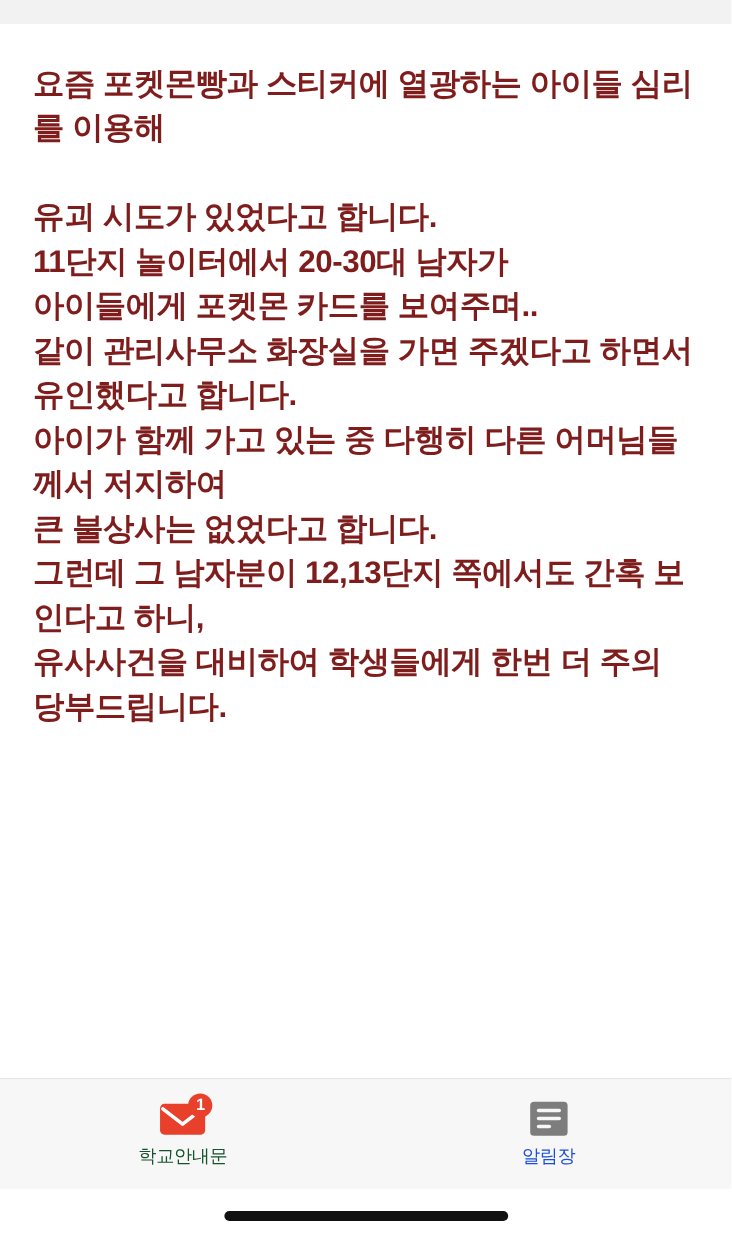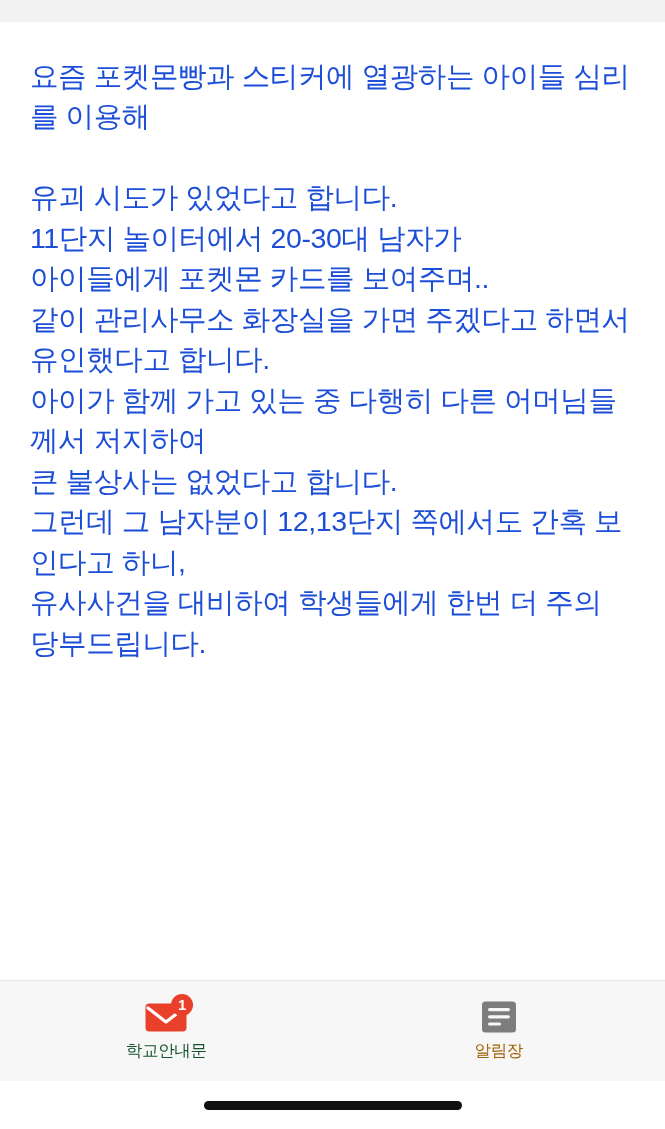--- a/index.html
+++ b/index.html
@@ -24,25 +24,25 @@
   .content-area {
     flex: 1 1 auto;
     background: #ffffff;
     padding: 34px 30px 0 30px;
     box-sizing: border-box;
     overflow: hidden;
   }
   .notice-body {
     font-size: 28.5px;
     line-height: 1.42;
-    color: #1d4ed8;
+    color: #7f1d1d;
     letter-spacing: -0.4px;
     white-space: pre-wrap;
     word-break: break-word;
-    font-weight: 400;
+    font-weight: 700;
   }
   .bottom-nav {
     flex: 0 0 auto;
     height: 100px;
     background: #f7f7f7;
     border-top: 1px solid #e6e6e6;
     display: flex;
     align-items: center;
   }
   .nav-item {
@@ -78,21 +78,21 @@
     text-align: center;
     font-weight: 700;
     box-sizing: border-box;
     padding: 0 5px;
   }
   .nav-label {
     font-size: 16.5px;
     letter-spacing: -0.3px;
   }
   .nav-item.active .nav-label { color: #14532d; }
-  .nav-item.inactive .nav-label { color: #a16207; }
+  .nav-item.inactive .nav-label { color: #1d4ed8; }
   .home-indicator-area {
     flex: 0 0 auto;
     height: 48px;
     background: #ffffff;
     display: flex;
     align-items: center;
     justify-content: center;
   }
   .home-indicator {
     width: 258px;

